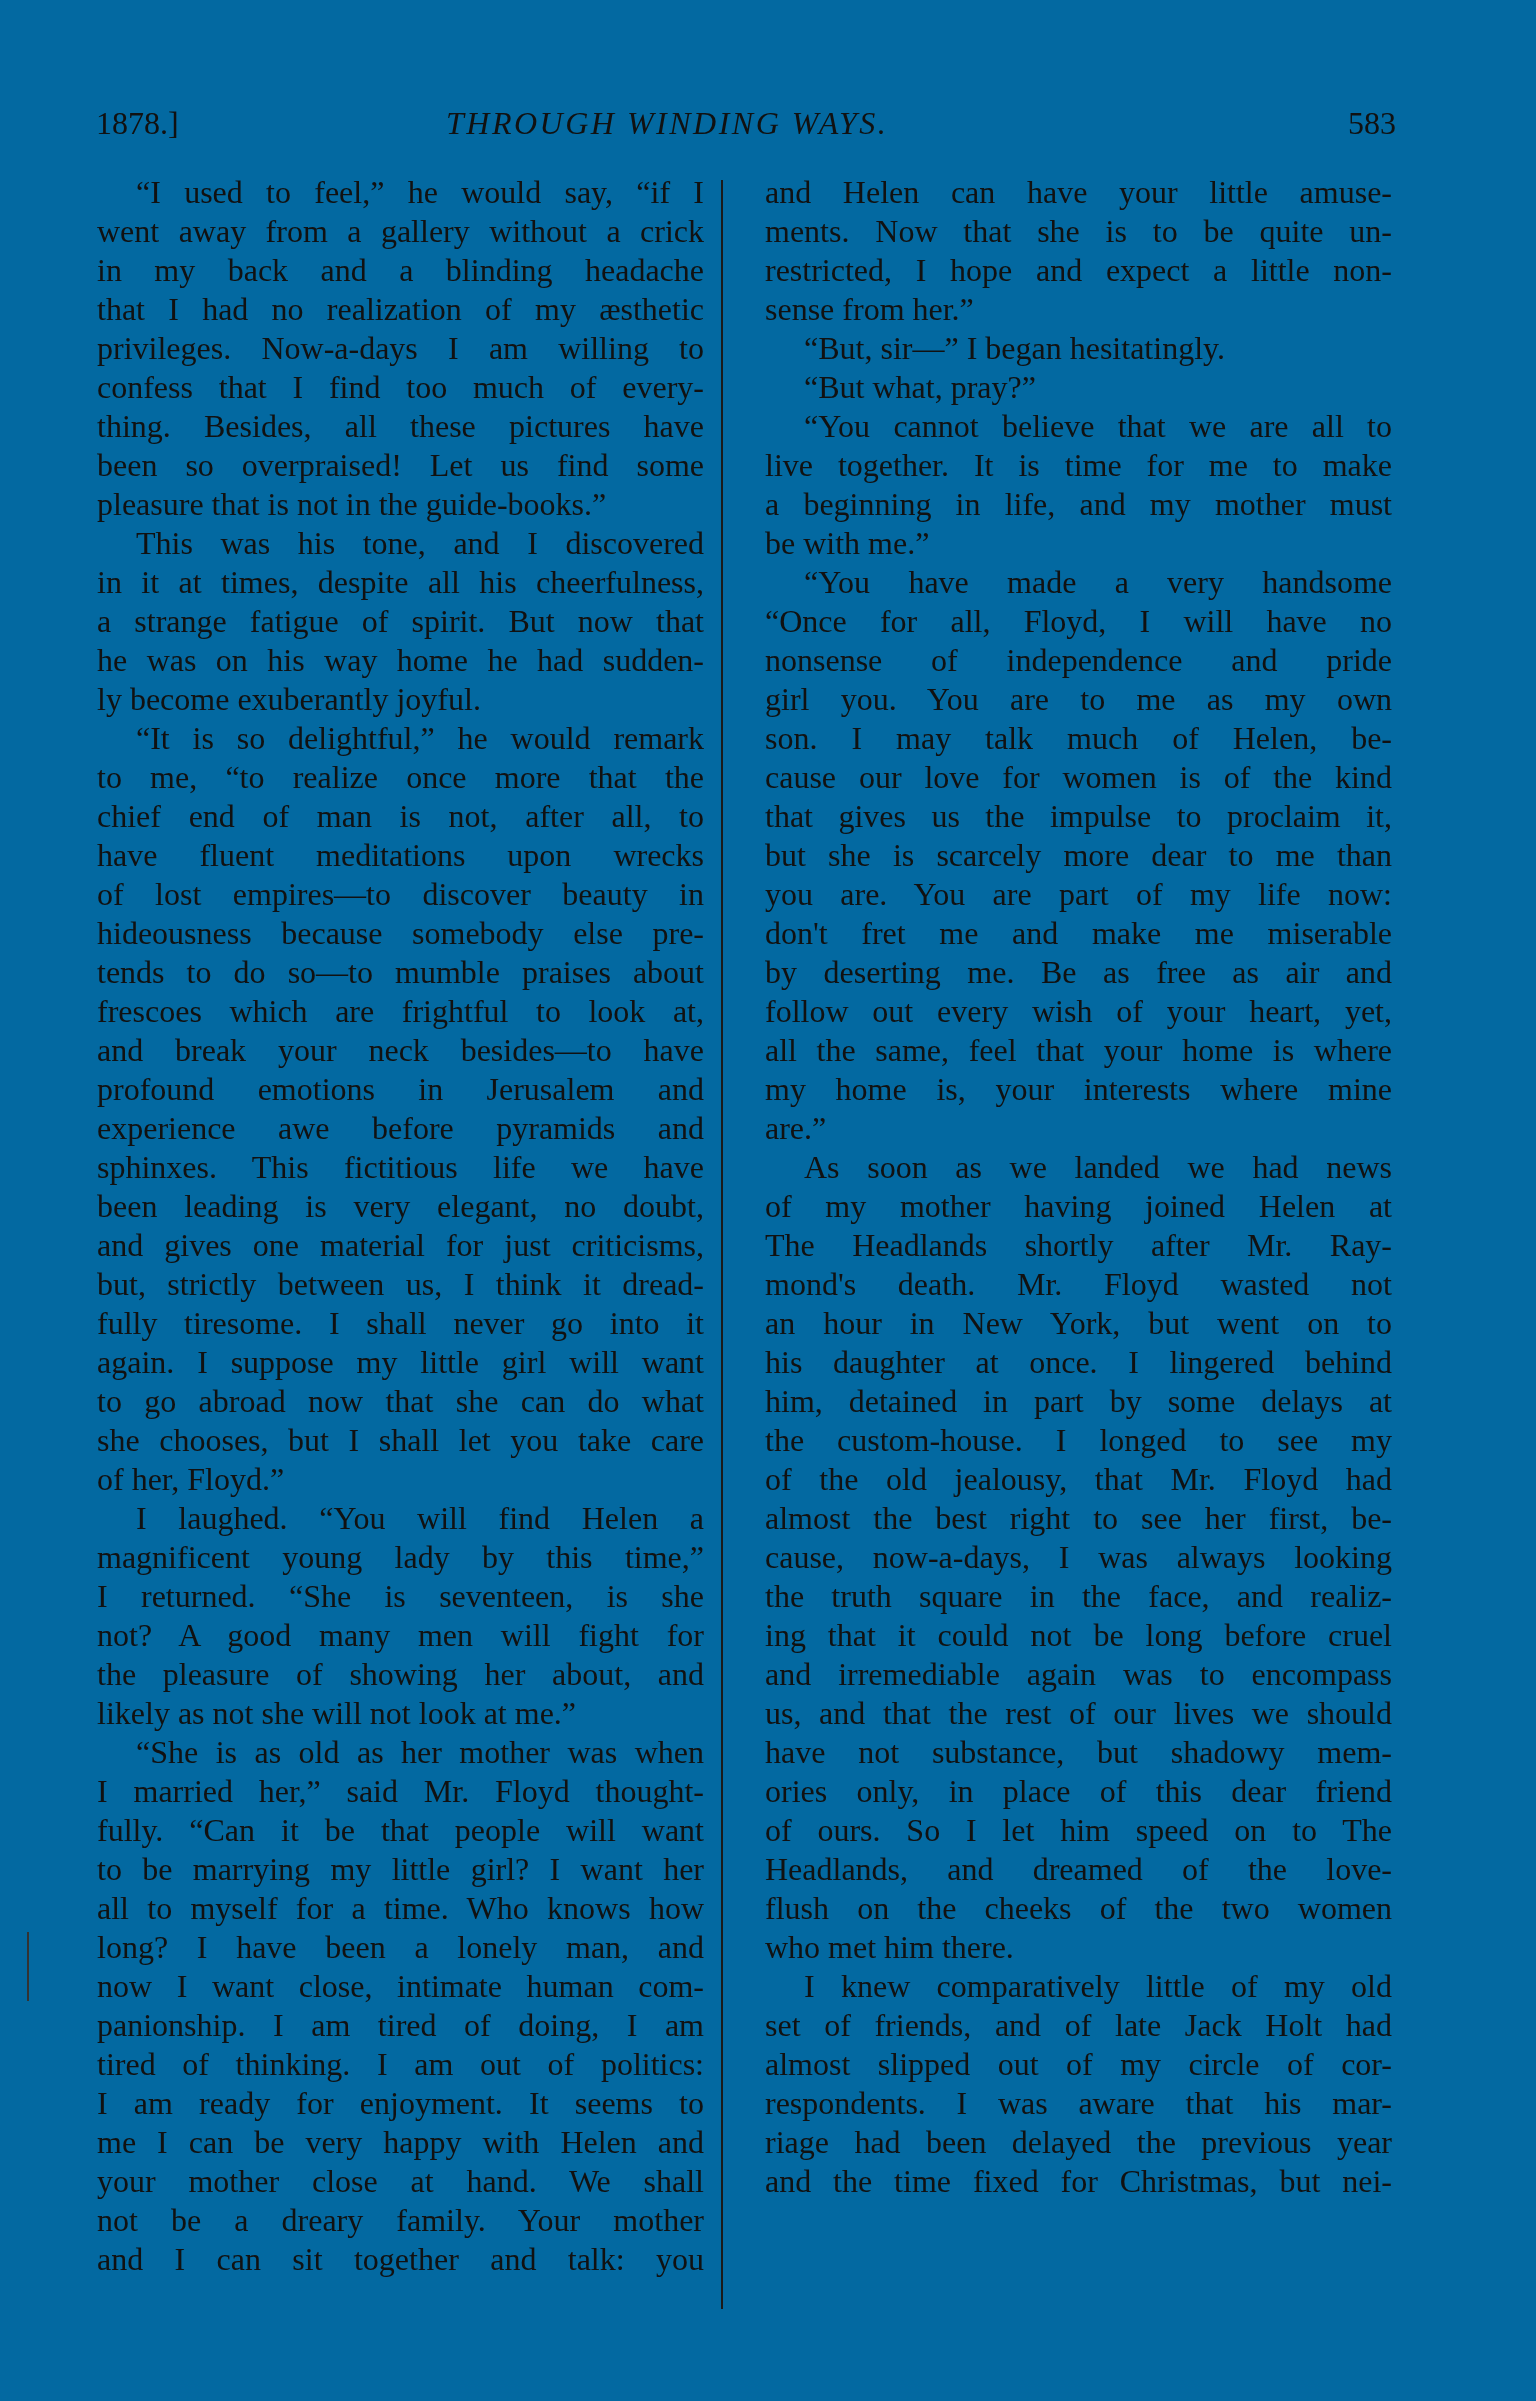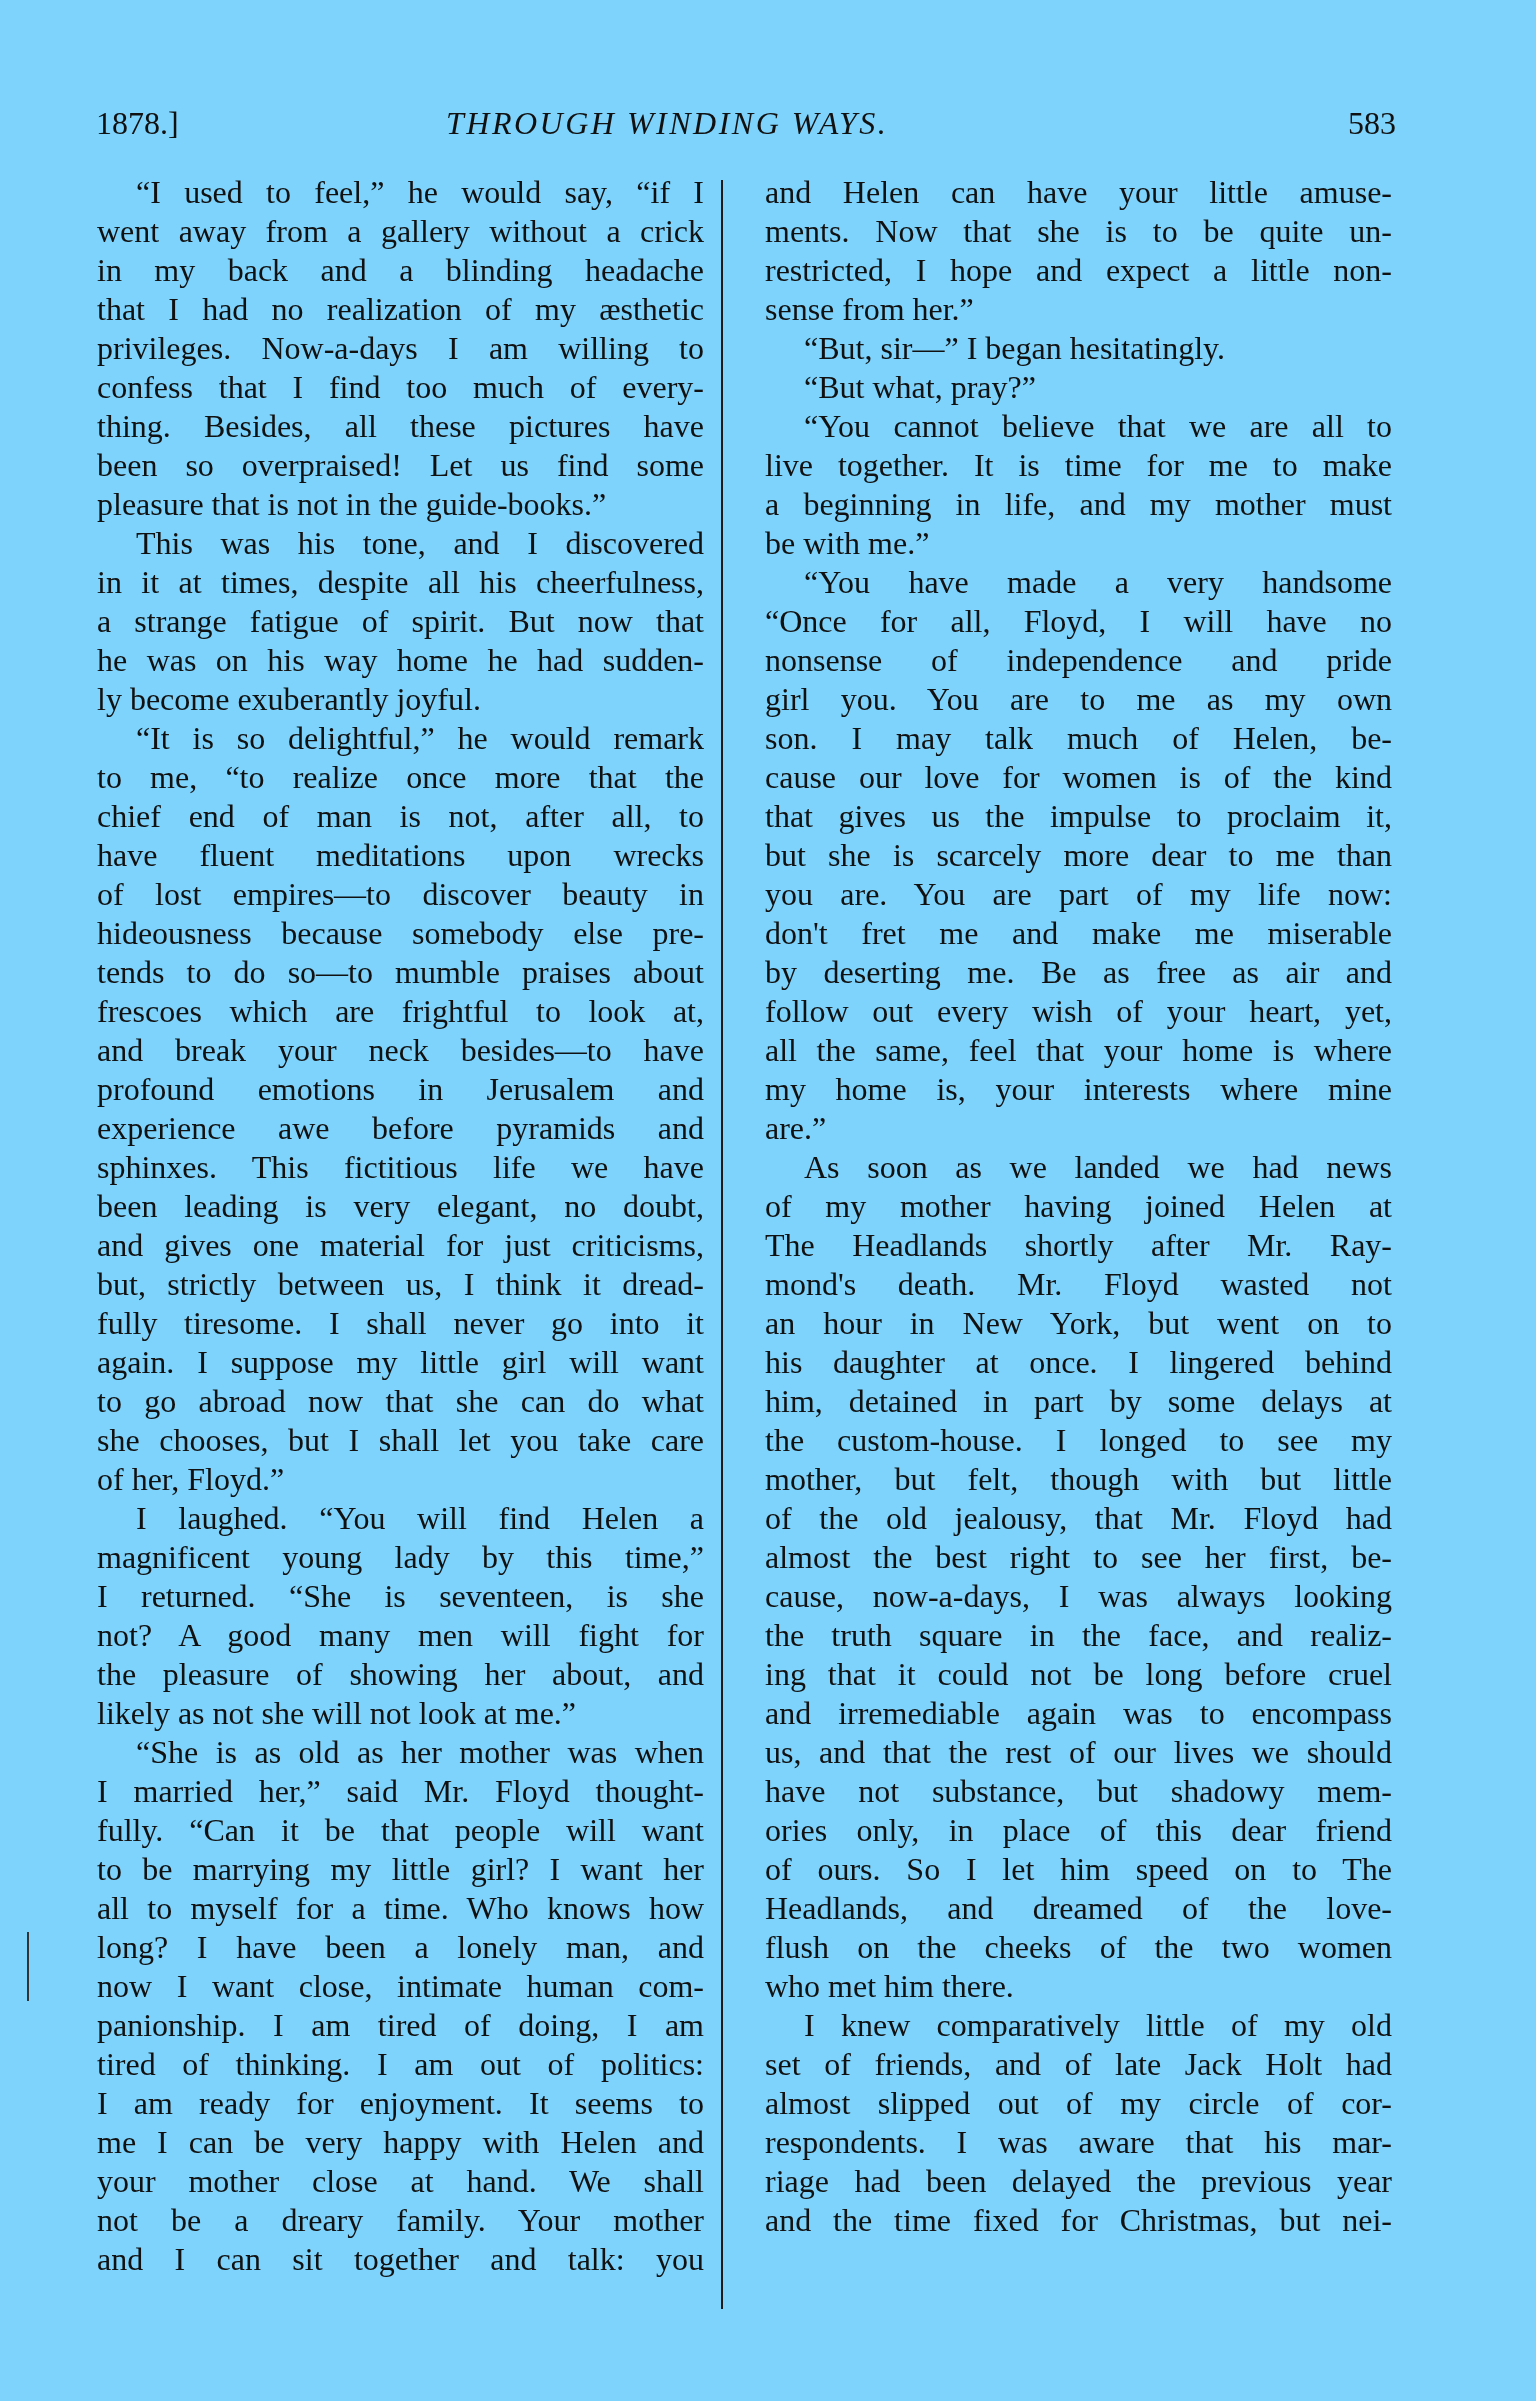--- a/index.html
+++ b/index.html
@@ -1,17 +1,17 @@
 <!DOCTYPE html>
 <html style="font-size:8px"><head>
 <meta charset="utf-8">
 <style>
   html, body { margin: 0; padding: 0; background: #ffffff; }
   body { width: 1536px; height: 2401px; position: relative; overflow: hidden; }
-  .page { position: absolute; left: 0; top: 0; width: 1536px; height: 2401px; background: #7dd3fc; color: #111111;
+  .page { position: absolute; left: 0; top: 0; width: 1536px; height: 2401px; background: #0369a1; color: #111111;
           font-family: "Liberation Serif", "DejaVu Serif", serif; }
   .hdr { position: absolute; top: 101px; font-size: 32px; line-height: 44px; white-space: nowrap; }
   .hdr-left { left: 96px; }
   .hdr-title { left: 446px; font-style: italic; letter-spacing: 2.5px; }
   .hdr-page { left: 1348px; }
   .col { position: absolute; top: 173px; }
   .col-left { left: 97px; width: 607px; }
   .col-right { left: 743px; width: 627px; margin-left: 22px; }
   .ln { display: block; height: 39px; line-height: 39px; font-size: 32px; white-space: nowrap;
         text-align: justify; text-align-last: justify; }
@@ -112,21 +112,20 @@
       <span class="ln">my home is, your interests where mine</span>
       <span class="ln last">are.”</span>
       <span class="ln ind">As soon as we landed we had news</span>
       <span class="ln">of my mother having joined Helen at</span>
       <span class="ln">The Headlands shortly after Mr. Ray-</span>
       <span class="ln">mond's death.  Mr. Floyd wasted not</span>
       <span class="ln">an hour in New York, but went on to</span>
       <span class="ln">his daughter at once.  I lingered behind</span>
       <span class="ln">him, detained in part by some delays at</span>
       <span class="ln">the custom-house.  I longed to see my</span>
-      <span class="ln">mother, but felt, though with but little</span>
       <span class="ln">of the old jealousy, that Mr. Floyd had</span>
       <span class="ln">almost the best right to see her first, be-</span>
       <span class="ln">cause, now-a-days, I was always looking</span>
       <span class="ln">the truth square in the face, and realiz-</span>
       <span class="ln">ing that it could not be long before cruel</span>
       <span class="ln">and irremediable again was to encompass</span>
       <span class="ln">us, and that the rest of our lives we should</span>
       <span class="ln">have not substance, but shadowy mem-</span>
       <span class="ln">ories only, in place of this dear friend</span>
       <span class="ln">of ours.  So I let him speed on to The</span>

